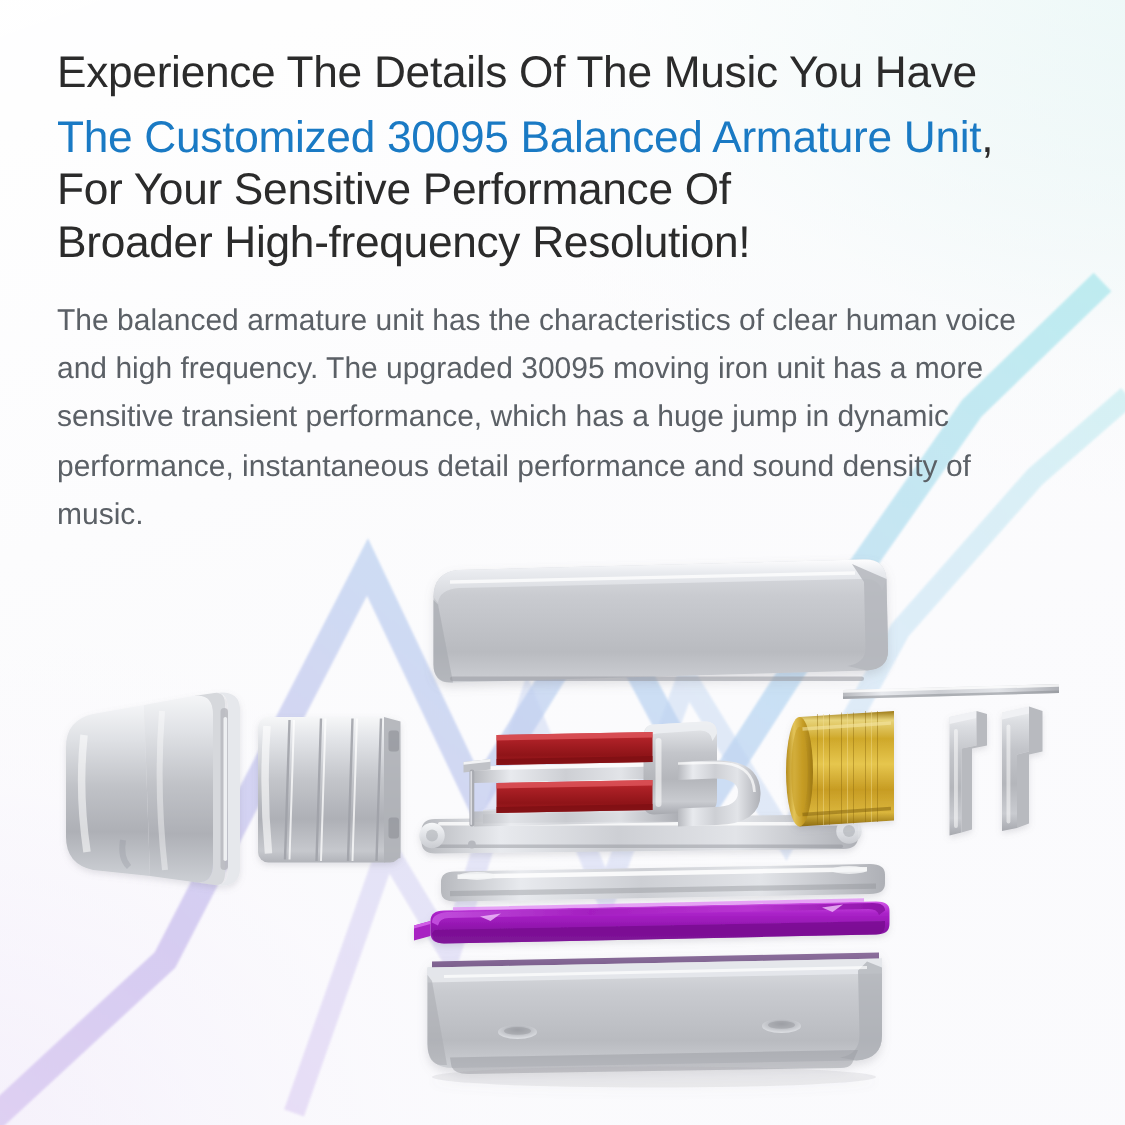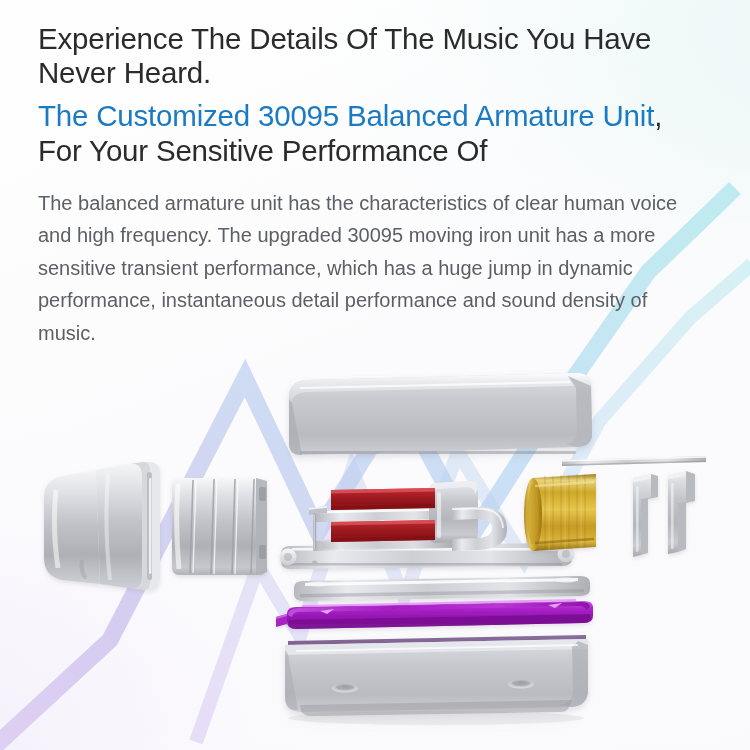--- a/index.html
+++ b/index.html
@@ -52,21 +52,21 @@
     left: 0;
     top: 0;
     width: 750px;
     height: 750px;
     pointer-events: none;
   }
   
   .text-block {
     position: absolute;
     left: 38px;
-    top: 22px;
+    top: 32px;
     width: 672px;
     z-index: 6;
   }
   .headline {
     margin: 0;
     font-size: 29.5px;
     line-height: 1.16;
     font-weight: 400;
     color: #2b2b2b;
     letter-spacing: -0.2px;
@@ -133,24 +133,24 @@
     </defs>
 
     <polyline points="-20,760 110,640 245,378 318,532 400,400 472,535 560,398 648,272 735,188" fill="none" stroke="url(#wgrad)" stroke-width="17" stroke-linejoin="miter" stroke-linecap="butt" opacity="0.72" filter="url(#softblur)"></polyline>
 
     <polyline points="196,742 258,566 300,636 352,470 404,598 458,452 524,560 600,420 690,318 752,264" fill="none" stroke="url(#wgrad2)" stroke-width="14" stroke-linejoin="miter" stroke-linecap="butt" opacity="0.42" filter="url(#softblur)"></polyline>
   </svg>
 
   <div class="text-block">
     <h1 class="headline">
       <span>Experience The Details Of The Music You Have</span><br>
-      <span>Never Heard.</span>
     </h1>
     <h2 class="subhead">
       <span class="accent">The Customized 30095 Balanced Armature Unit</span><span>, For Your Sensitive Performance Of</span><br>
+      <span>Broader High-frequency Resolution!</span>
     </h2>
     <p class="body-copy">The balanced armature unit has the characteristics of clear human voice and high frequency. The upgraded 30095 moving iron unit has a more sensitive transient performance, which has a huge jump in dynamic performance, instantaneous detail performance and sound density of music.</p>
   </div>
 
   <svg class="product" viewBox="0 0 750 750">
     <defs>
 
       <linearGradient id="metalV" x1="0" y1="0" x2="0" y2="1">
         <stop offset="0%" stop-color="#f2f3f5"></stop>
         <stop offset="12%" stop-color="#dcdee2"></stop>

